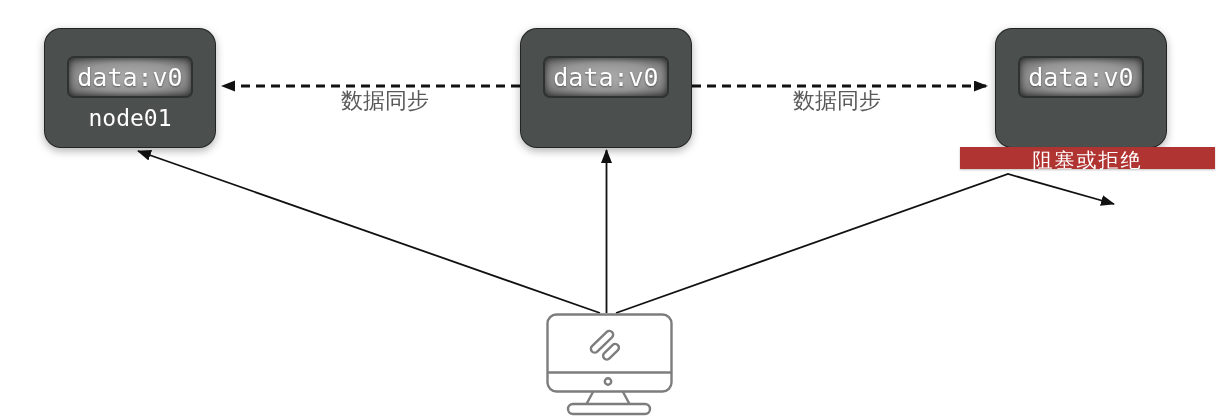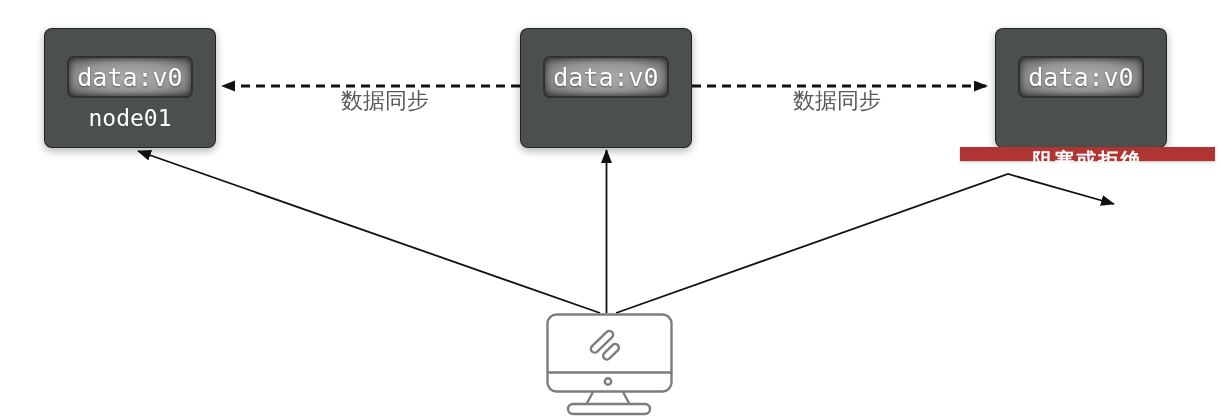--- a/index.html
+++ b/index.html
@@ -11,21 +11,21 @@
     font-family:"Liberation Sans",sans-serif;
   }
   .arrow-layer{position:absolute;left:0;top:0;z-index:1;}
   
   .node{
     position:absolute;top:28px;
     width:172px;height:120px;
     box-sizing:border-box;
     background:var(--node-fill,#4b504e);
     border:1.5px solid rgba(0,0,0,.55);
-    border-radius:8px;
+    border-radius:17px;
     box-shadow:0 3px 8px rgba(0,0,0,.30);
     display:flex;flex-direction:column;align-items:center;
     z-index:2;
   }
   .node.n1{left:44px;} .node.n2{left:520px;} .node.n3{left:995px;}
   .screen{
     margin-top:27px;
     width:126px;height:42px;
     box-sizing:border-box;
     border:2px solid #2e3230;
@@ -49,27 +49,27 @@
   .sync-label{
     position:absolute;top:86px;width:120px;
     text-align:center;
     font-size:22px;color:var(--sync-label,#595959);
     z-index:2;white-space:nowrap;
   }
   .sync-label.s1{left:325px;} .sync-label.s2{left:777px;}
   
   .banner{
     position:absolute;left:960px;top:147px;
-    width:255px;height:14px;
+    width:255px;height:22px;
     background:var(--banner-bg,#b03432);
     color:var(--banner-text,#fff);
     font-size:20px;line-height:26px;letter-spacing:2px;
     text-align:center;
     box-shadow:0 1px 2px rgba(0,0,0,.25);
-    z-index:3;white-space:nowrap;font-weight:bold;
+    z-index:3;white-space:nowrap;
   }
 </style>
 </head>
 <body>
 
 <div class="canvas">
 
   <svg class="arrow-layer" width="1221" height="420" viewBox="0 0 1221 420">
     <defs>
       <marker id="ah" markerUnits="userSpaceOnUse" markerWidth="16" markerHeight="13" refX="13" refY="5.5" orient="auto">

